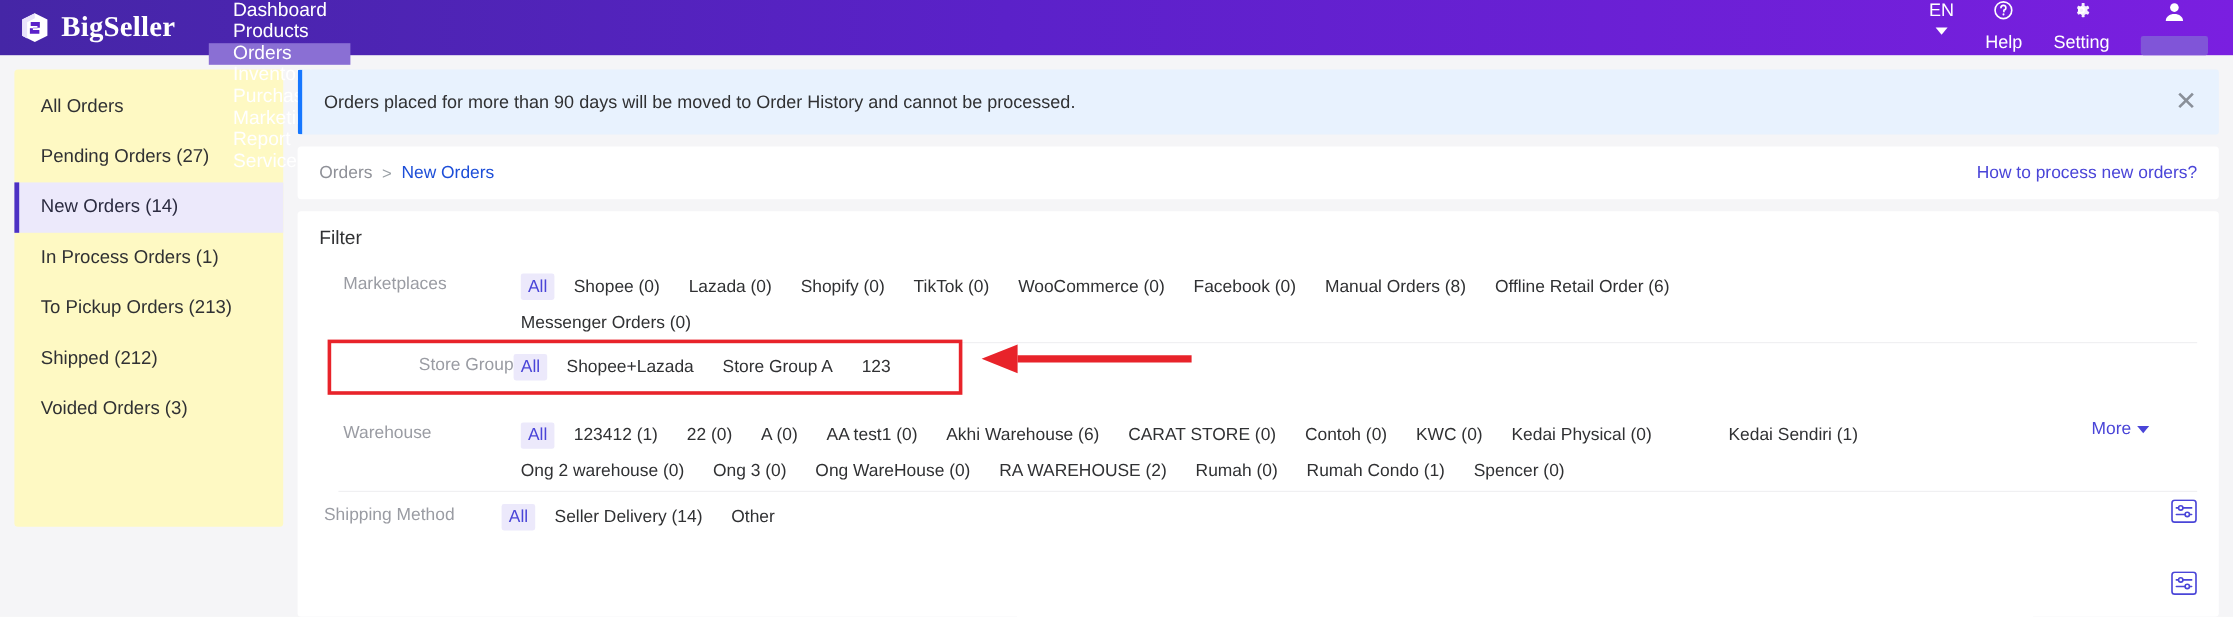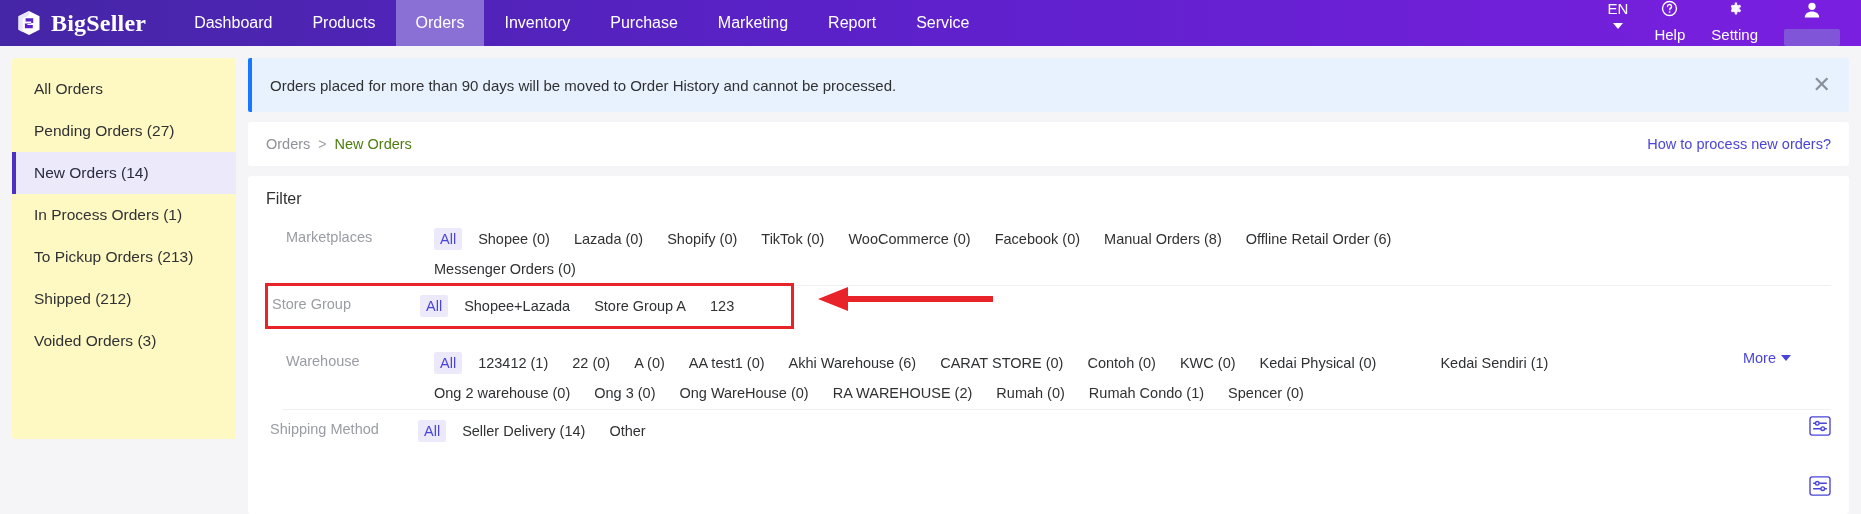--- a/index.html
+++ b/index.html
@@ -22,21 +22,21 @@
   .brand {
     display: flex; align-items: center; gap: 9px;
     padding: 0 28px 0 16px;
   }
   .brand-logo { width: 26px; height: 26px; display:block; }
   .brand-name {
     font-family: "Liberation Serif", serif;
     font-size: 24px; font-weight: bold; letter-spacing: .2px;
     color: #fff;
   }
-  .nav-items { display: flex; align-items: stretch; height: 46px; }
+  .nav-items { display: flex; align-items: stretch; height: 46px; flex-direction: column; }
   .nav-item {
     display: flex; align-items: center;
     padding: 0 20px;
     font-size: 16px; color: #ffffff;
     cursor: pointer; white-space: nowrap;
   }
   .nav-item.active { background: #8a6fd4; }
   .nav-right {
     position: absolute; right: 10px; top: 0; height: 46px;
     display: flex; align-items: center; gap: 4px;
@@ -97,44 +97,45 @@
     font-size: 22px; color: #8a9099; cursor: pointer; line-height: 1;
   }
 
   .crumbbar {
     background: #fff; height: 44px; border-radius: 3px;
     display: flex; align-items: center; padding: 0 18px;
     position: relative;
   }
   .crumb-muted { color: #8f9198; font-size: 14.5px; cursor: pointer; }
   .crumb-sep { color: #9aa0a6; font-size: 14px; margin: 0 8px; }
-  .crumb-cur { color: #4d7c0f; font-size: 14.5px; }
+  .crumb-cur { color: #1d4ed8; font-size: 14.5px; }
   .howto {
     position: absolute; right: 18px; top: 50%; transform: translateY(-50%);
     color: #4a45d8; font-size: 14.5px; cursor: pointer;
   }
 
   .filter-card {
     background: #fff; border-radius: 3px; flex: 1;
     padding: 14px 18px 0 18px; position: relative; overflow: hidden;
   }
   .filter-title { font-size: 16px; color: #303133; margin-bottom: 14px; }
 
   .frow {
     display: flex; align-items: flex-start;
     padding: 6px 0;
     position: relative;
     min-height: 30px;
   }
   .frow.highlight {
     outline: 3px solid #e8232a;
     outline-offset: 0;
-    margin-left: 2px;
+    margin-left: 10px;
     padding: 9px 0 9px 0;
     width: 523px;
+    text-align: right;
   }
   .frow-sep { border-bottom: 1px solid #f0f0f2; margin-left: 16px; }
   .flabel {
     width: 152px; flex: 0 0 152px;
     color: #9a9ca3; font-size: 14.5px; padding-top: 1px;
     padding-left: 4px;
   }
   .fopts {
     display: flex; flex-wrap: wrap; align-items: center;
     gap: 0 0;

